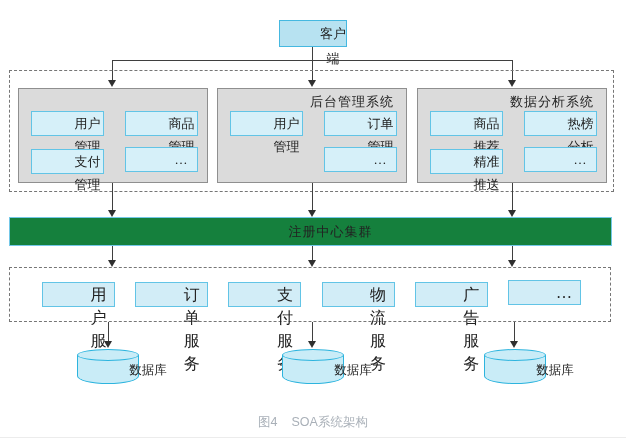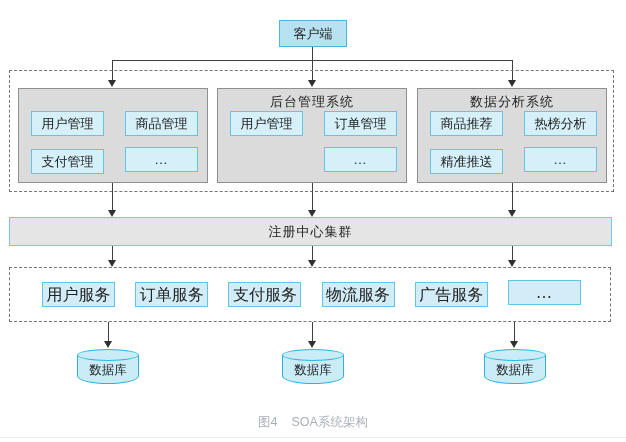--- a/index.html
+++ b/index.html
@@ -4,21 +4,21 @@
 <style>
   html,body { margin:0; padding:0; background:#ffffff; }
   body { font-family: "Liberation Sans", sans-serif; }
   #stage {
     position: relative;
     width: 626px;
     height: 442px;
     background: #ffffff;
     overflow: hidden;
   }
-  .cjk { font-family: "Liberation Serif", "DejaVu Serif", serif; color:#222222; }
+  .cjk { font-family: "Liberation Serif", "DejaVu Serif", serif; color:#222222;padding-left:40px; }
 
   
   .vline { position:absolute; width:1px; background:#3f3f3f; }
   .hline { position:absolute; height:1px; background:#3f3f3f; }
   .ah {
     position:absolute; width:0; height:0;
     border-left:4px solid transparent;
     border-right:4px solid transparent;
     border-top:7px solid #2f2f2f;
   }
@@ -53,21 +53,21 @@
     text-align:center; line-height:23px; font-size:13px;
   }
   .m-tl { left:12px;  top:22px; }
   .m-tr { left:106px; top:22px; }
   .m-bl { left:12px;  top:60px; }
   .m-br { left:106px; top:60px; }
 
   
   .registry-bar {
     position:absolute; left:9px; top:217px; width:603px; height:29px;
-    background:#e5e5e5; border:1px solid #74c8e8; box-sizing:border-box;
+    background:#15803d; border:1px solid #74c8e8; box-sizing:border-box;
     text-align:center; line-height:27px; font-size:13px; letter-spacing:1px;
   }
 
   
   .services-row {
     position:absolute; left:42px; top:282px; width:539px; height:25px;
     display:flex; justify-content:space-between;
   }
   .svc {
     width:73px; height:25px;

